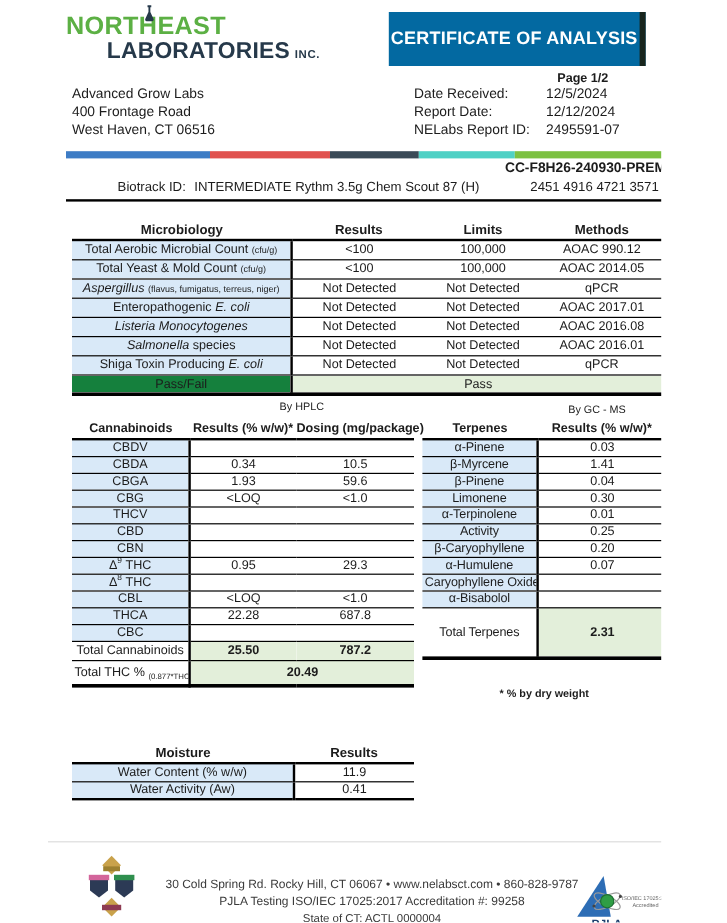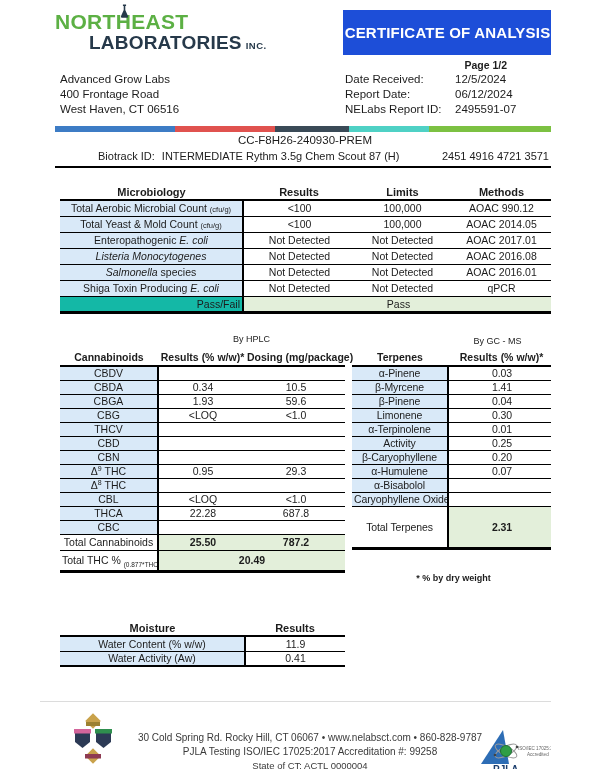--- a/index.html
+++ b/index.html
@@ -8,34 +8,34 @@
     position:relative; width:551px; height:769px; background:#fff; overflow:hidden;
     font-family:"Liberation Sans", sans-serif; color:#1c1c1c;
   }
   
   .logo { position:absolute; left:55px; top:10px; }
   .logo-l1 { font-size:21px; font-weight:bold; color:#5cb044; letter-spacing:.3px; }
   .logo-l2 { font-size:19px; font-weight:bold; color:#26394a; margin-left:34px; margin-top:-2px; letter-spacing:.2px; }
   .logo .inc { font-size:9.5px; margin-left:4px; letter-spacing:.5px; }
   .flask { position:absolute; left:64px; top:-6px; }
   .banner {
-    position:absolute; left:343px; top:10px; width:214px; height:45px;
-    background:#1d4ed8; border-right:5px solid #18251d;
+    position:absolute; left:324px; top:10px; width:214px; height:45px;
+    background:#0369a1; border-right:5px solid #18251d;
     display:flex; align-items:center; justify-content:center;
   }
   .banner span { color:#fff; font-weight:bold; font-size:15px; letter-spacing:.2px; }
   .page-label { position:absolute; top:59px; right:44px; font-size:10.5px; font-weight:bold; }
   .client { position:absolute; left:60px; top:72px; font-size:11.5px; line-height:15px; }
   .report { position:absolute; left:345px; top:72px; font-size:11.5px; line-height:15px; }
   .report .row { display:flex; }
   .report .lbl { width:110px; }
   
   .bar { position:absolute; left:55px; top:126px; width:499px; height:6px; display:flex; }
   .bar .seg { height:100%; }
-  .sample-id { position:absolute; left:55px; top:134px; width:500px; text-align:center; font-size:11.5px; font-weight:normal; }
+  .sample-id { position:absolute; left:55px; top:134px; width:500px; text-align:right; font-size:11.5px; font-weight:bold; }
   .biotrack { position:absolute; left:55px; top:150px; width:500px; display:flex; font-size:11px; }
   .bt-label { margin-left:43px; }
   .bt-value { margin-left:7px; }
   .bt-number { margin-left:auto; margin-right:6px; }
   .sample-rule { position:absolute; left:55px; top:166px; width:499px; border-top:2.5px solid #000; }
   
   table { border-collapse:collapse; position:absolute; table-layout:fixed; }
   th { font-weight:bold; font-size:11px; padding:1px 0; text-align:center; white-space:nowrap; }
   td { font-size:10.5px; text-align:center; padding:0 2px; white-space:nowrap; overflow:hidden; }
   td.vs { border-left:2px solid #000; }
@@ -44,21 +44,21 @@
   sup { font-size:7px; vertical-align:super; line-height:0; }
   sub { font-size:6.5px; vertical-align:sub; line-height:0; }
   .g { background:#e3efda; }
   .b { font-weight:bold; }
   
   .micro { left:60px; top:184px; width:493px; border-bottom:3px solid #000;padding-left:38px; }
   .micro th { height:16px; }
   .micro td { height:16px; border-top:1.5px solid #000; }
   .micro tbody tr:first-child td { border-top:2px solid #000; }
   .micro td.name { background:#d9e9f8; }
-  .micro td.pf { background:#14b8a6;text-align:right; }
+  .micro td.pf { background:#15803d; }
   .micro td.pass { background:#e3efda; }
   
   .method { position:absolute; font-size:9px; color:#222; text-align:center; }
   .hplc { left:158px; top:334px; width:187px; }
   .gcms { left:440px; top:336px; width:115px; }
   
   .cann { left:60px; top:349px; width:285px; border-bottom:3px solid #000; }
   .cann th { height:17px; font-size:10.5px; }
   .cann td { height:14px; border-top:1.5px solid #000; }
   .cann tbody.data tr:first-child td { border-top:2px solid #000; }
@@ -112,21 +112,21 @@
     <div>West Haven, CT 06516</div>
   </div>
 
   <div class="report">
     <div class="row">
       <span class="lbl">Date Received:</span>
       <span class="val">12/5/2024</span>
     </div>
     <div class="row">
       <span class="lbl">Report Date:</span>
-      <span class="val">06/12/2024</span>
+      <span class="val">12/12/2024</span>
     </div>
     <div class="row">
       <span class="lbl">NELabs Report ID:</span>
       <span class="val">2495591-07</span>
     </div>
   </div>
 
   <div class="bar" id="colorbar">
       <div class="seg" style="background:#3d7cc5;width:24%"></div>
       <div class="seg" style="background:#e0524f;width:20%"></div>
@@ -165,20 +165,26 @@
           <td>100,000</td>
           <td>AOAC 990.12</td>
         </tr>
         <tr>
           <td class="name">Total Yeast &amp; Mold Count <span class="sm">(cfu/g)</span></td>
           <td class="vs">&lt;100</td>
           <td>100,000</td>
           <td>AOAC 2014.05</td>
         </tr>
         <tr>
+          <td class="name"><i>Aspergillus </i><span class="sm">(flavus, fumigatus, terreus, niger)</span></td>
+          <td class="vs">Not Detected</td>
+          <td>Not Detected</td>
+          <td>qPCR</td>
+        </tr>
+        <tr>
           <td class="name">Enteropathogenic <i>E. coli</i></td>
           <td class="vs">Not Detected</td>
           <td>Not Detected</td>
           <td>AOAC 2017.01</td>
         </tr>
         <tr>
           <td class="name"><i>Listeria Monocytogenes</i></td>
           <td class="vs">Not Detected</td>
           <td>Not Detected</td>
           <td>AOAC 2016.08</td>
@@ -330,25 +336,25 @@
         </tr>
         <tr>
           <td class="name">β-Caryophyllene</td>
           <td class="vs">0.20</td>
         </tr>
         <tr>
           <td class="name">α-Humulene</td>
           <td class="vs">0.07</td>
         </tr>
         <tr>
+          <td class="name">Caryophyllene Oxide</td>
+          <td class="vs"></td>
+        </tr>
+        <tr>
           <td class="name">α-Bisabolol</td>
-          <td class="vs"></td>
-        </tr>
-        <tr>
-          <td class="name">Caryophyllene Oxide</td>
           <td class="vs"></td>
         </tr>
       </tbody>
     <tbody class="totals">
       <tr>
         <td>Total Terpenes</td>
         <td class="vs g b">2.31</td>
       </tr>
     </tbody>
   </table>

